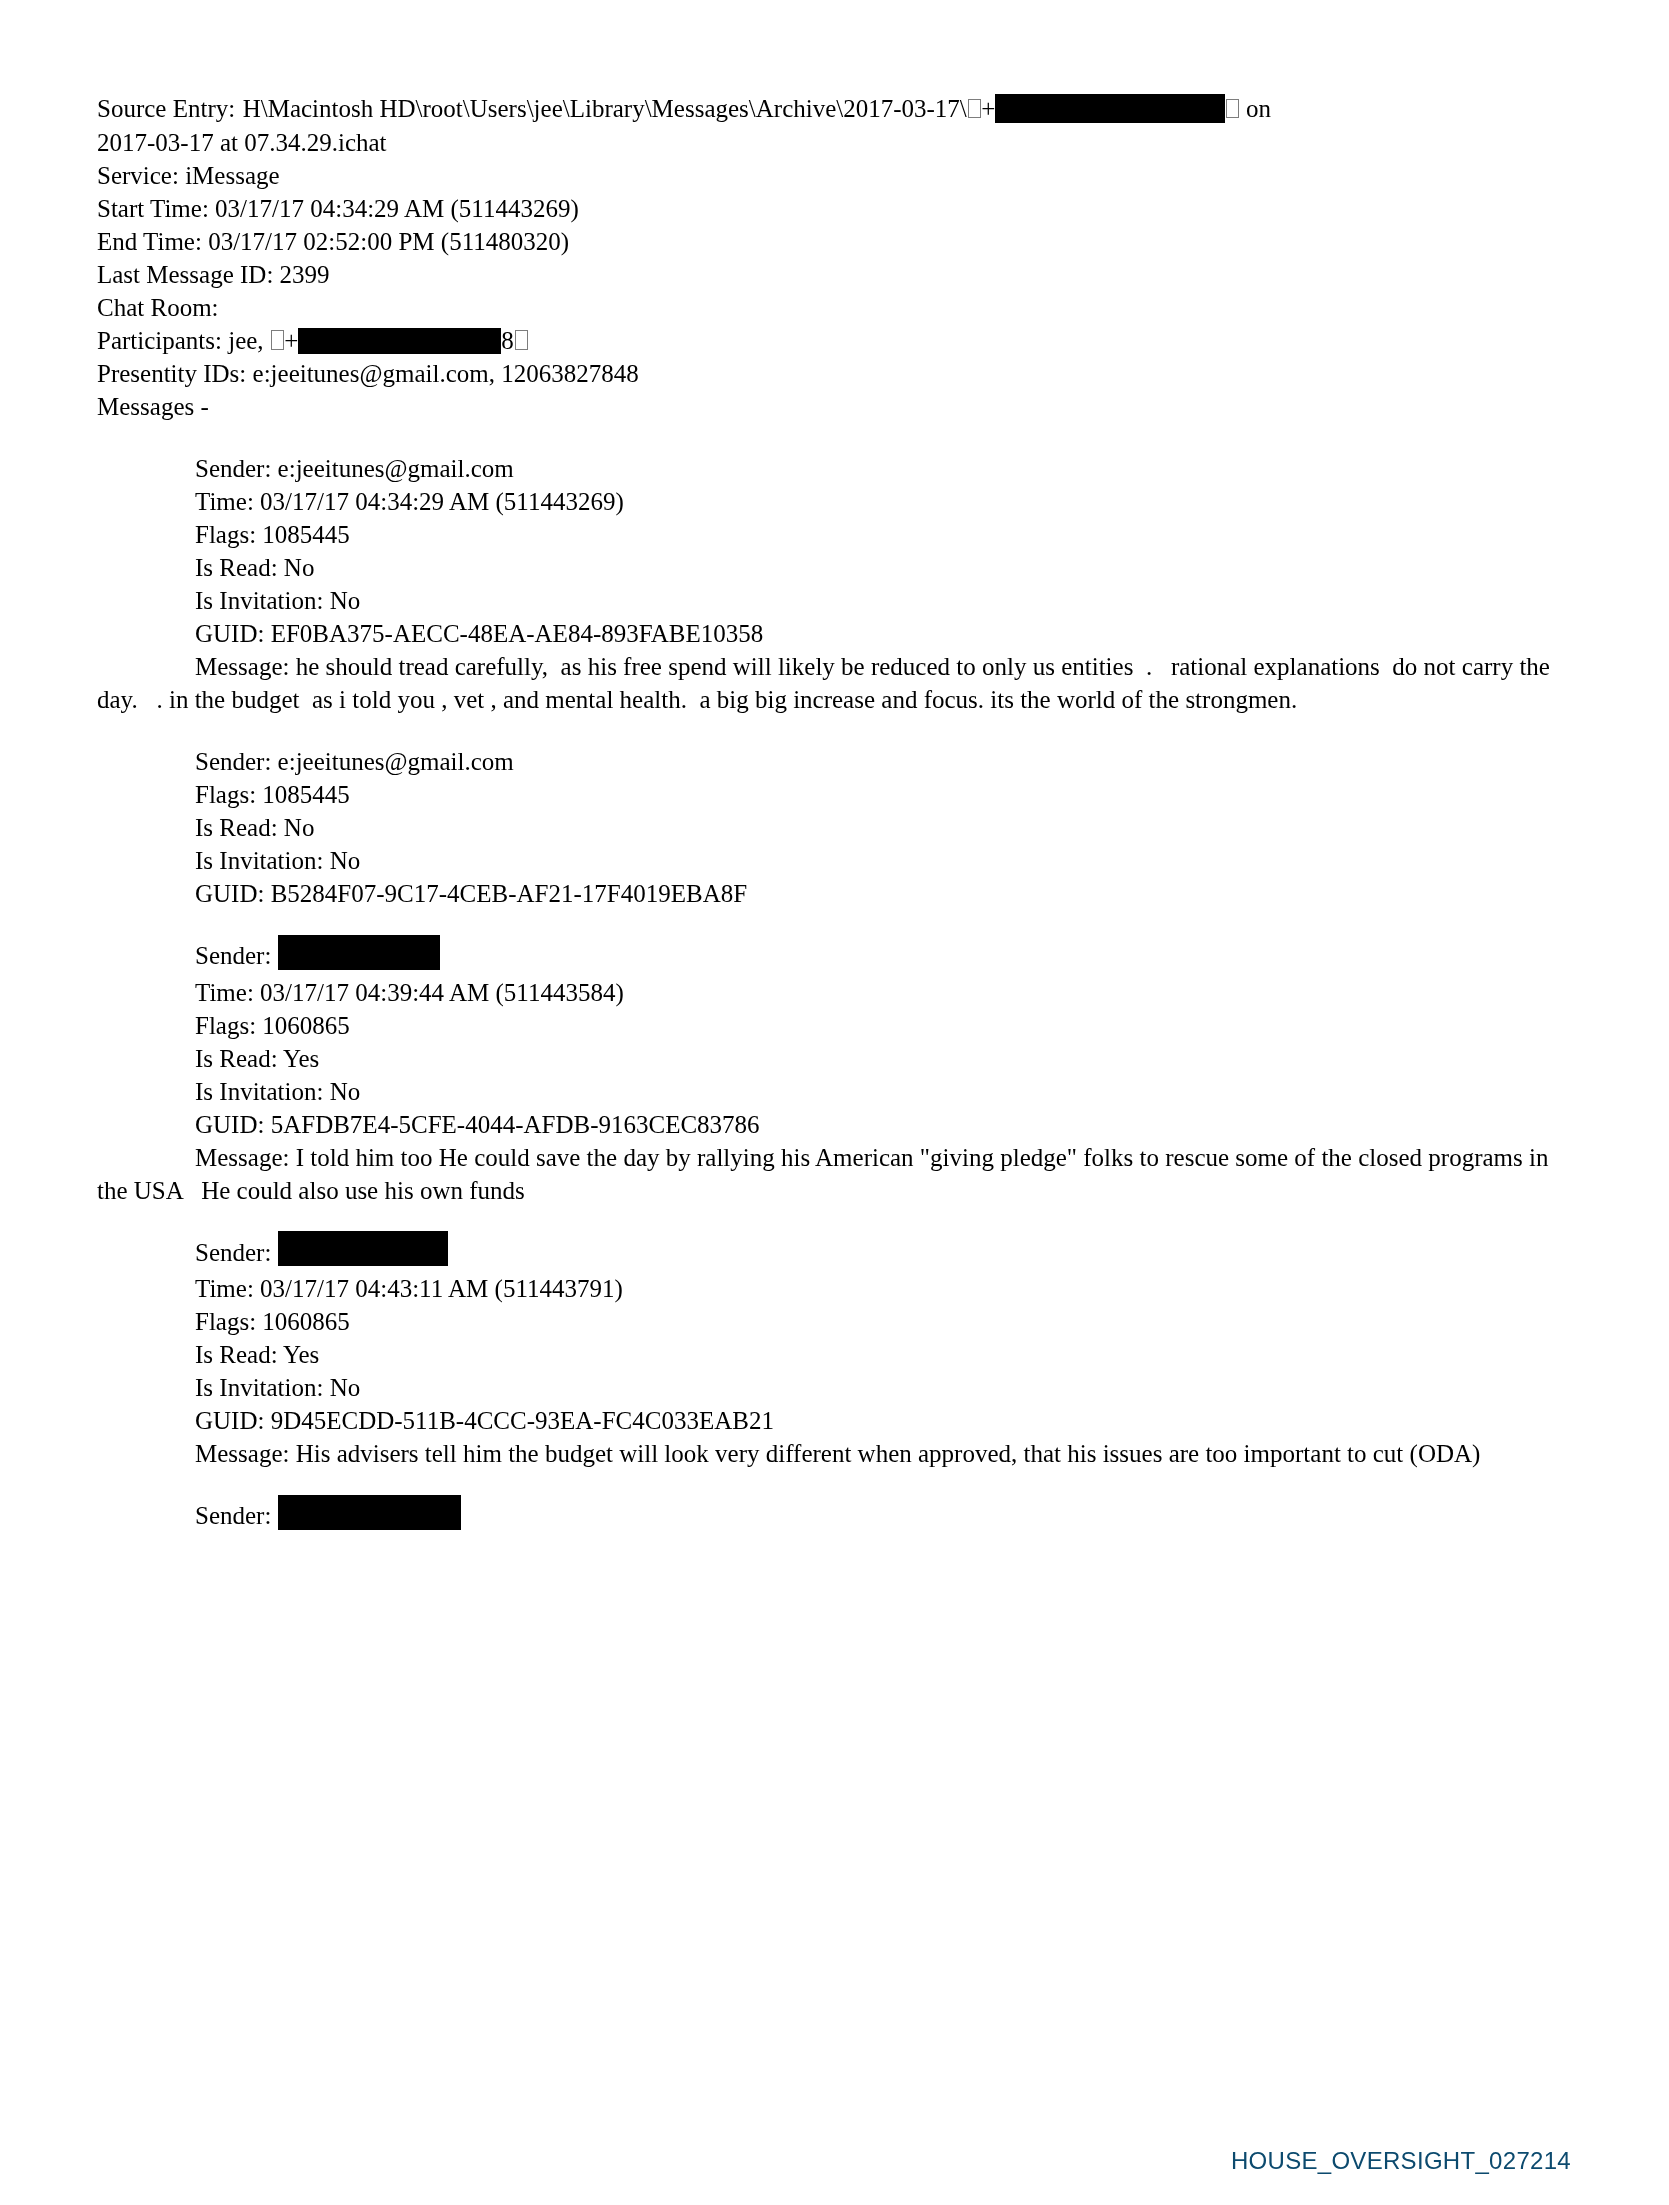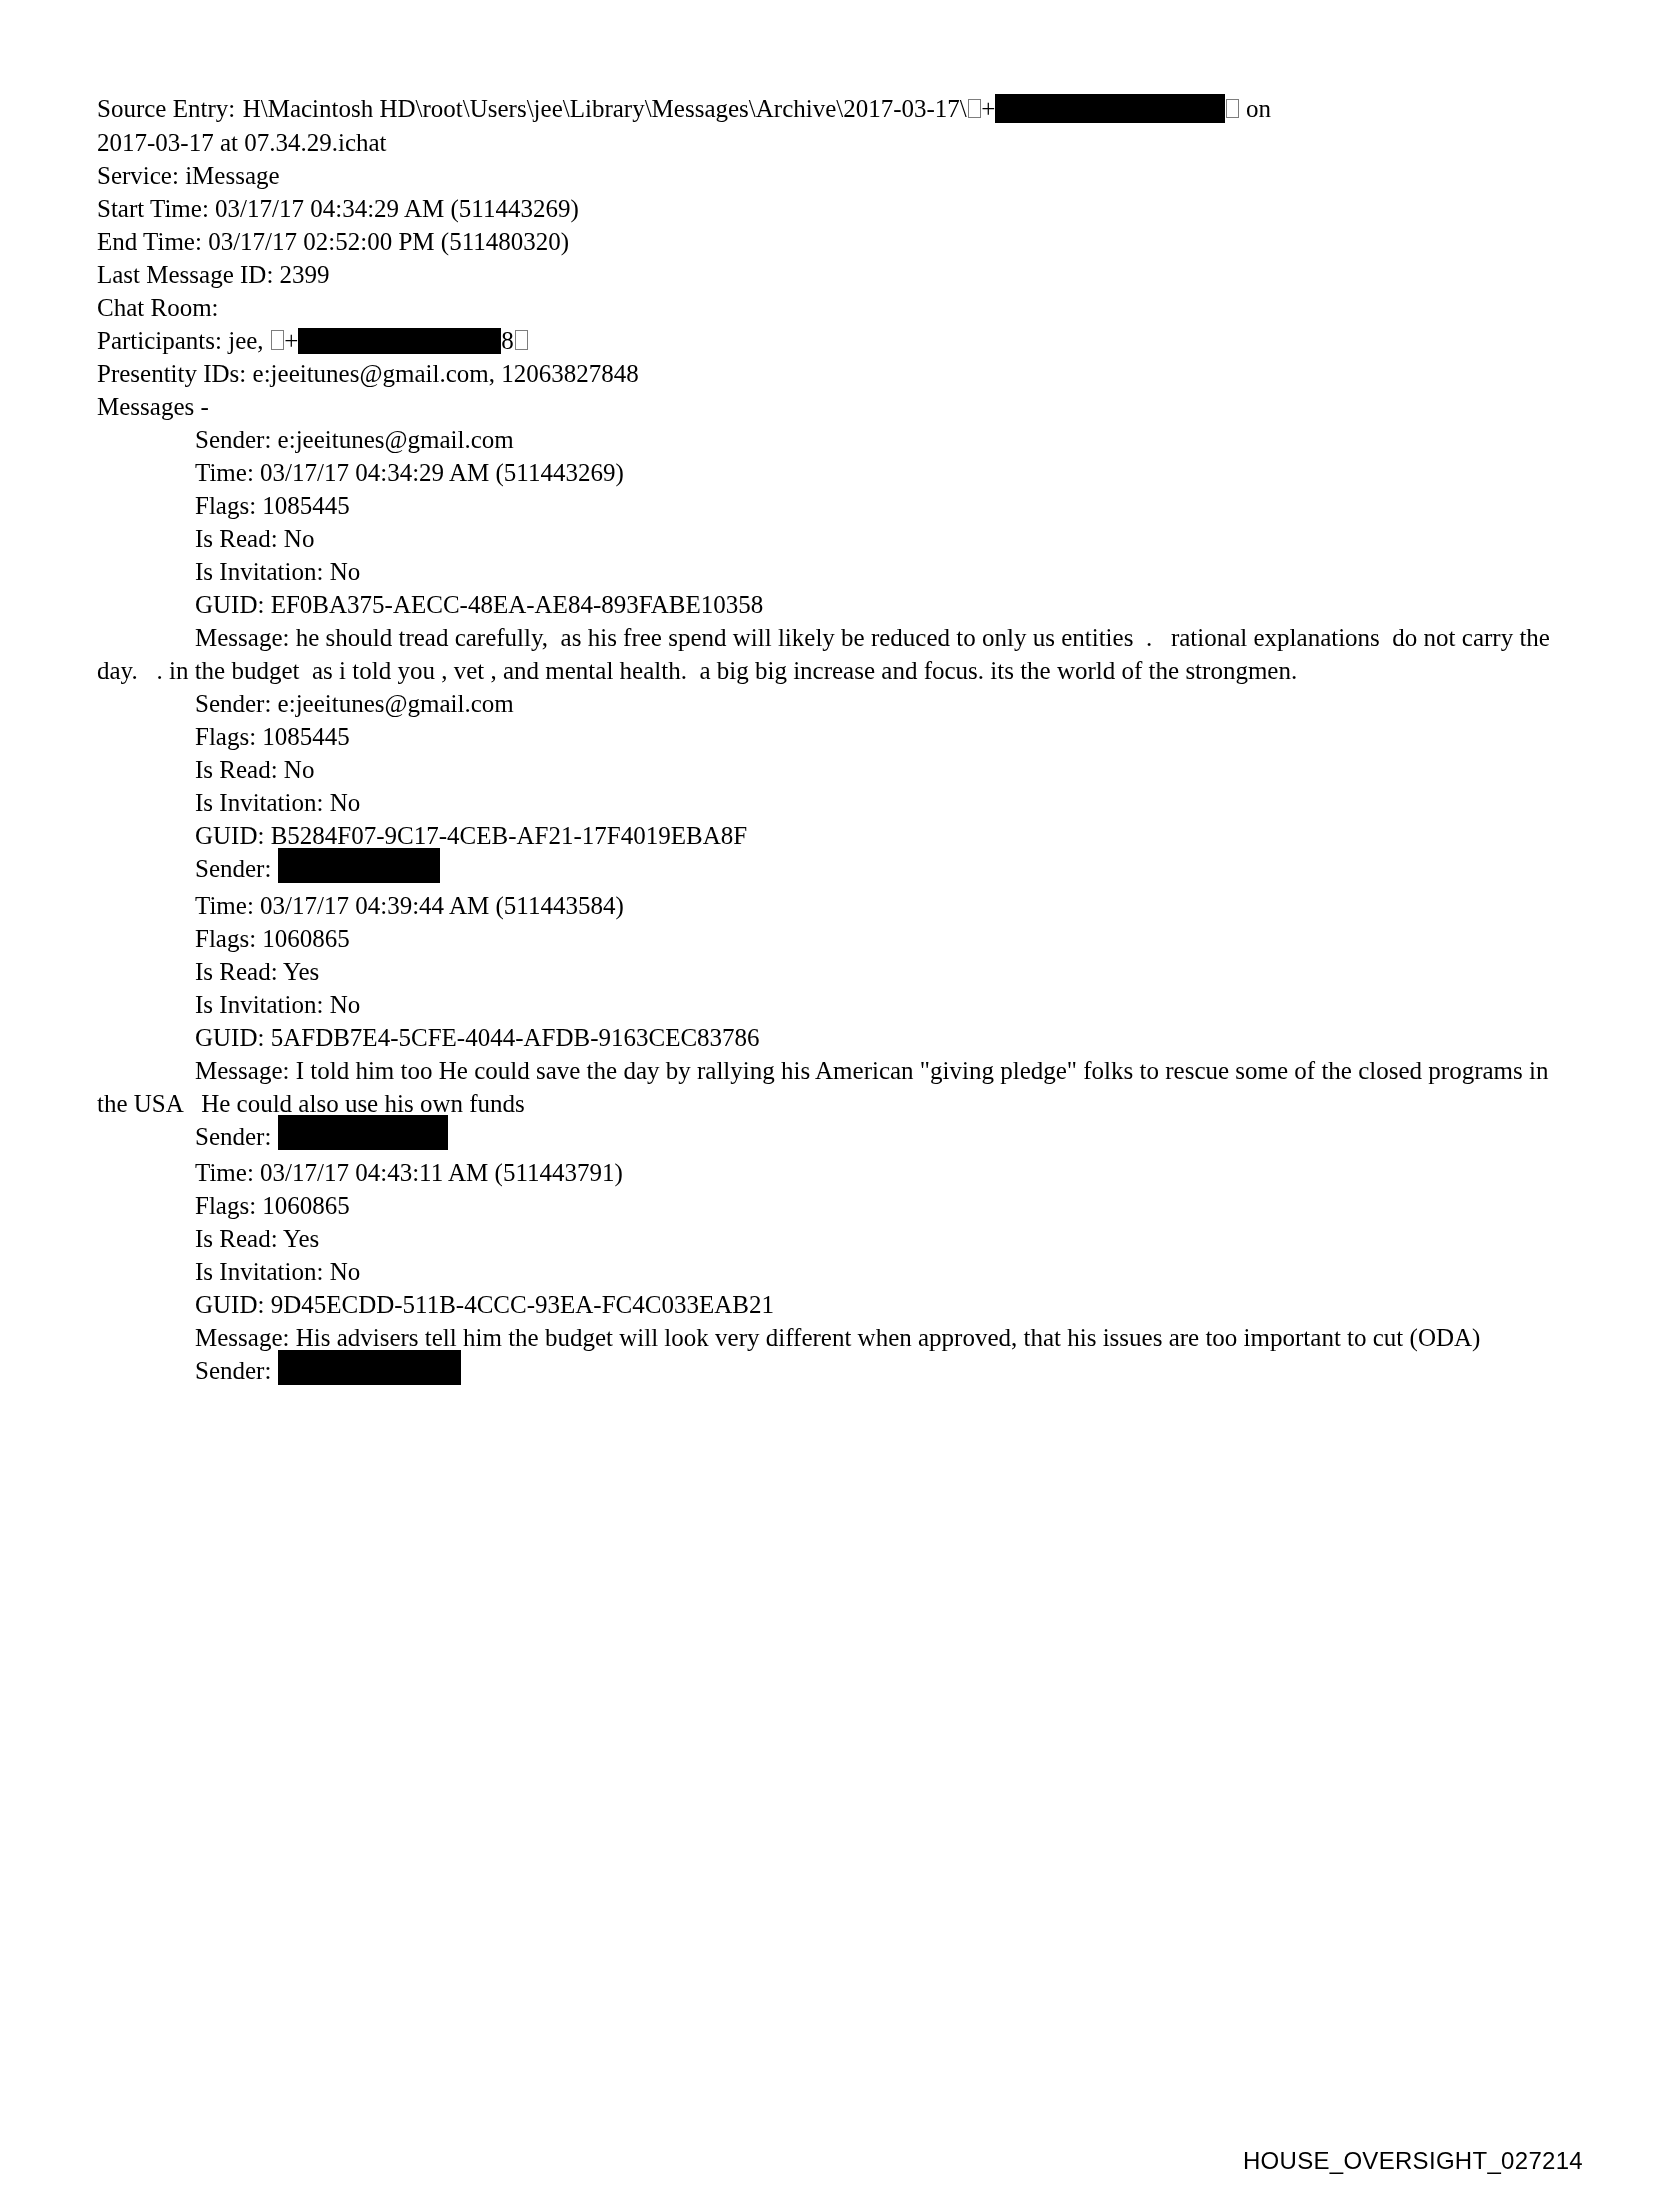--- a/index.html
+++ b/index.html
@@ -28,20 +28,21 @@
     font-size: 25px;
     line-height: 33px;
     white-space: pre-wrap;
     word-break: break-word;
   }
   
   .header-block .doc-line {
     text-indent: 0;
   }
   .msg-block {
+    margin-top: 29px;
   }
   .msg-block .field {
     margin-left: 98px;
     font-size: 25px;
     line-height: 33px;
   }
   .msg-block .msg-text {
     margin-left: 0;
     text-indent: 98px;
     font-size: 25px;
@@ -84,26 +85,26 @@
     width: 11px;
     height: 17.7px;
     border: 1.3px solid #7d7d7d;
     vertical-align: baseline;
     position: relative;
     top: 1.3px;
     margin: 0 0.7px;
   }
   .footer-stamp {
     position: absolute;
-    right: 86px;
+    right: 98px;
     bottom: 27.5px;
     font-family: "Liberation Sans", "DejaVu Sans", sans-serif;
     font-size: 24px;
     letter-spacing: 0.3px;
-    color: #000000;
+    color: #0c4a6e;
     white-space: nowrap;
   }
 </style>
 </head>
 <body>
 
 <div class="page">
 
   <div class="content">
 

